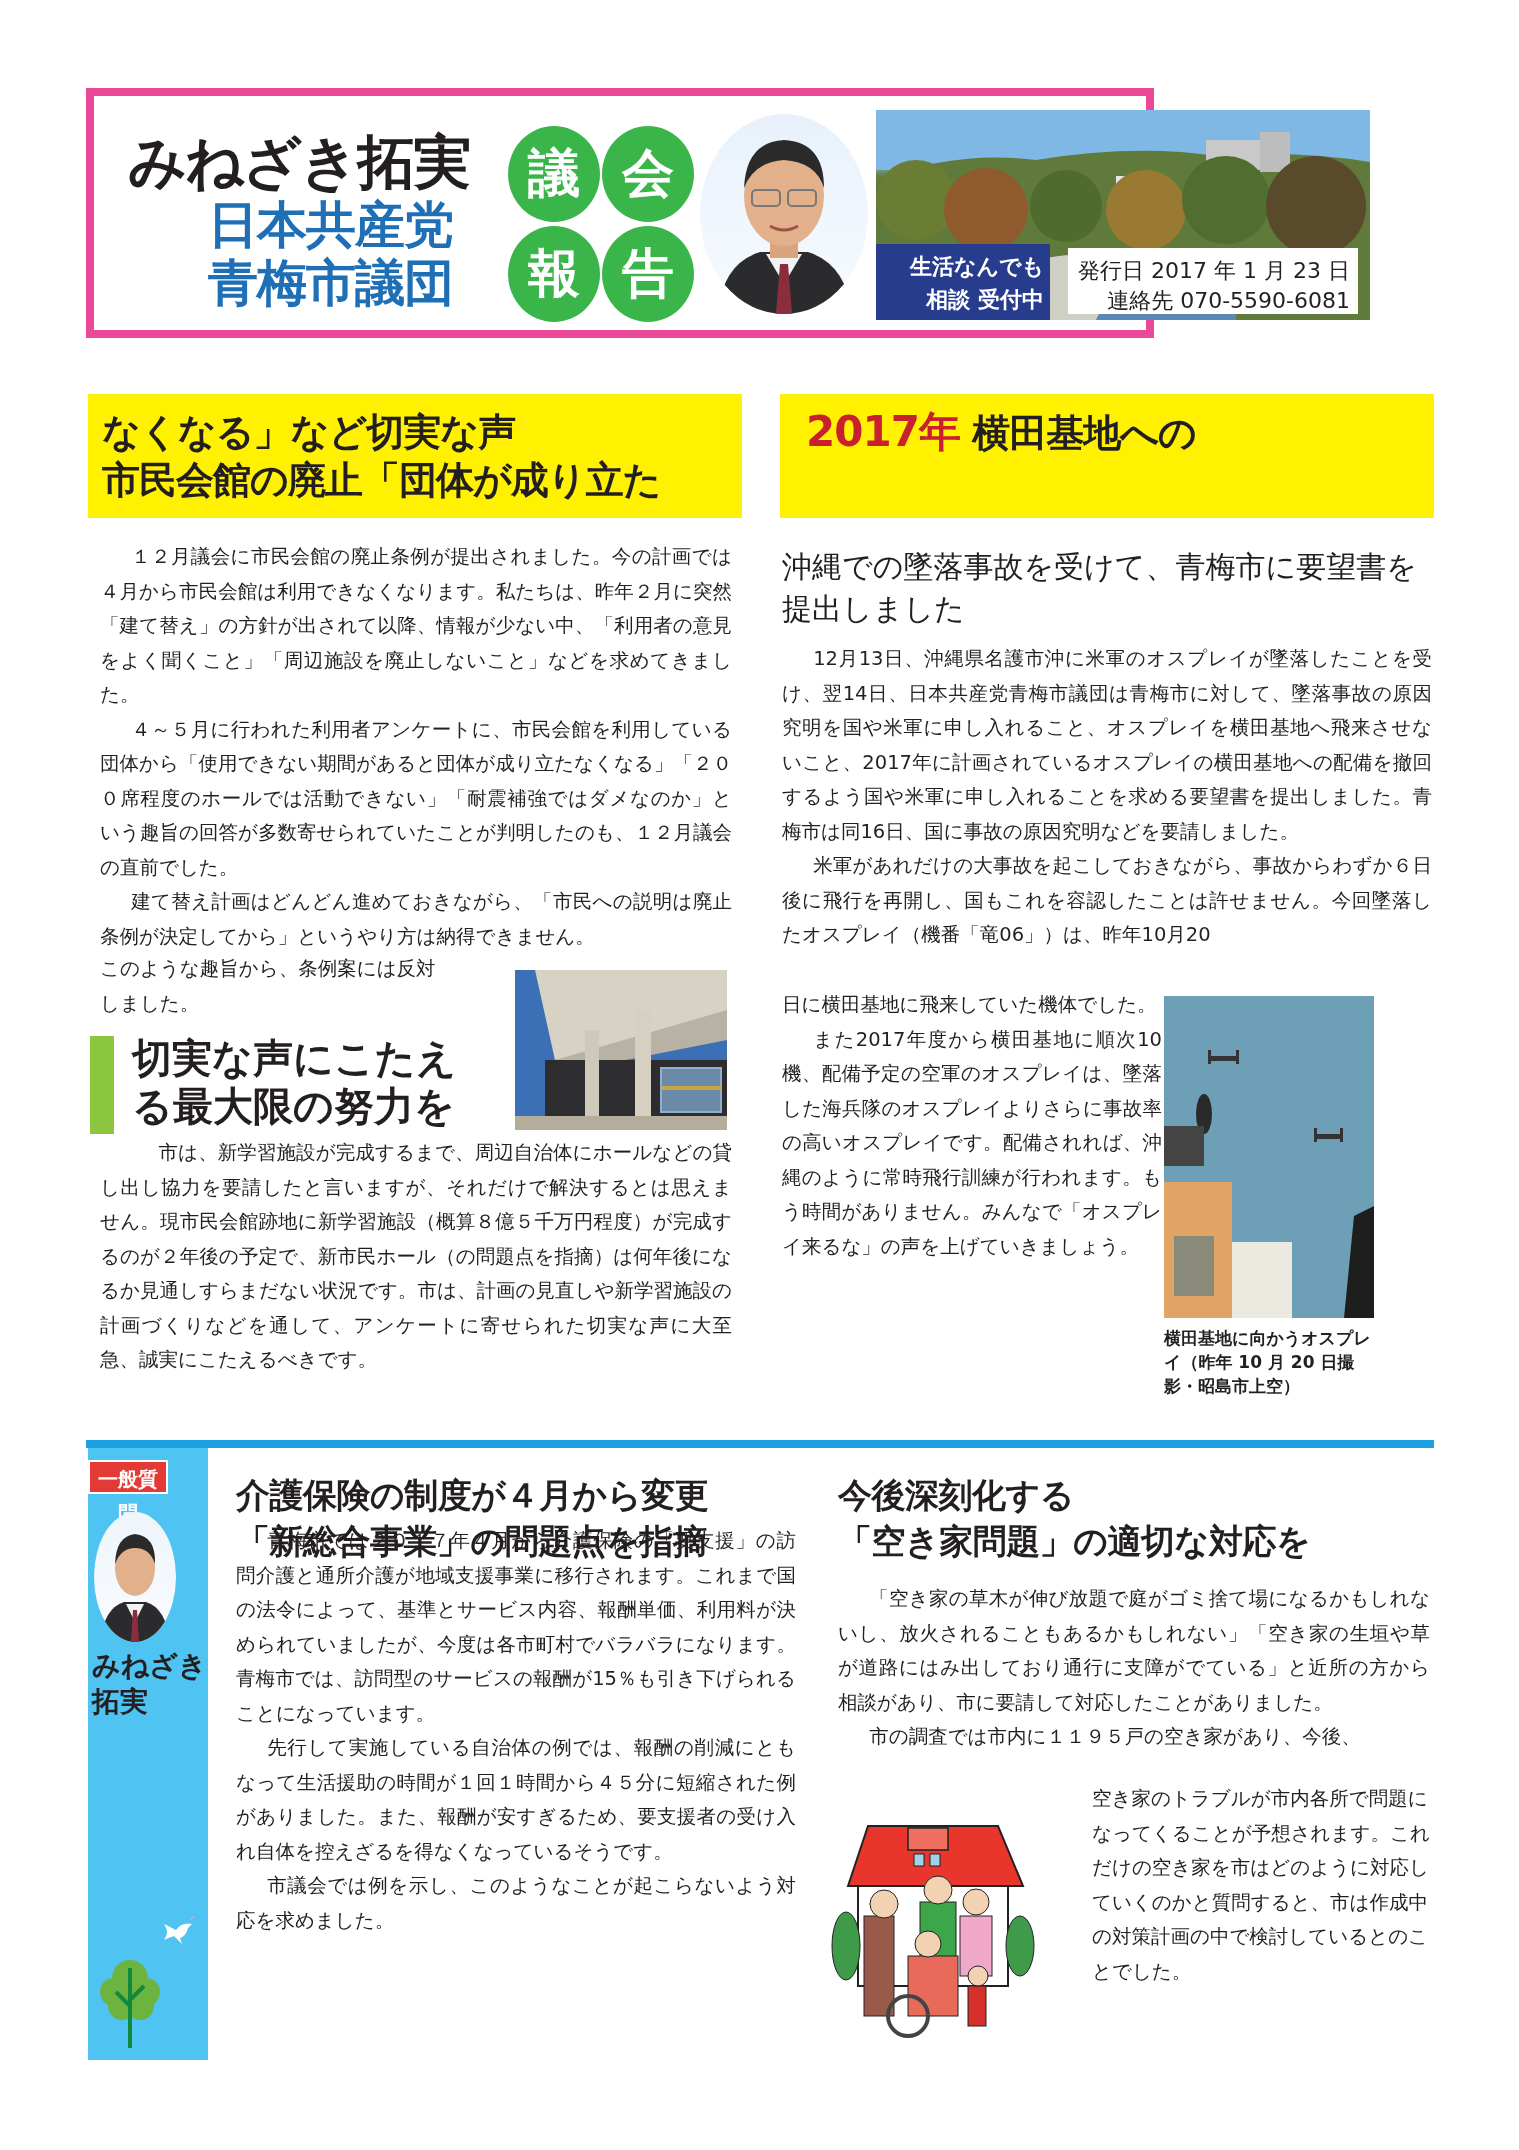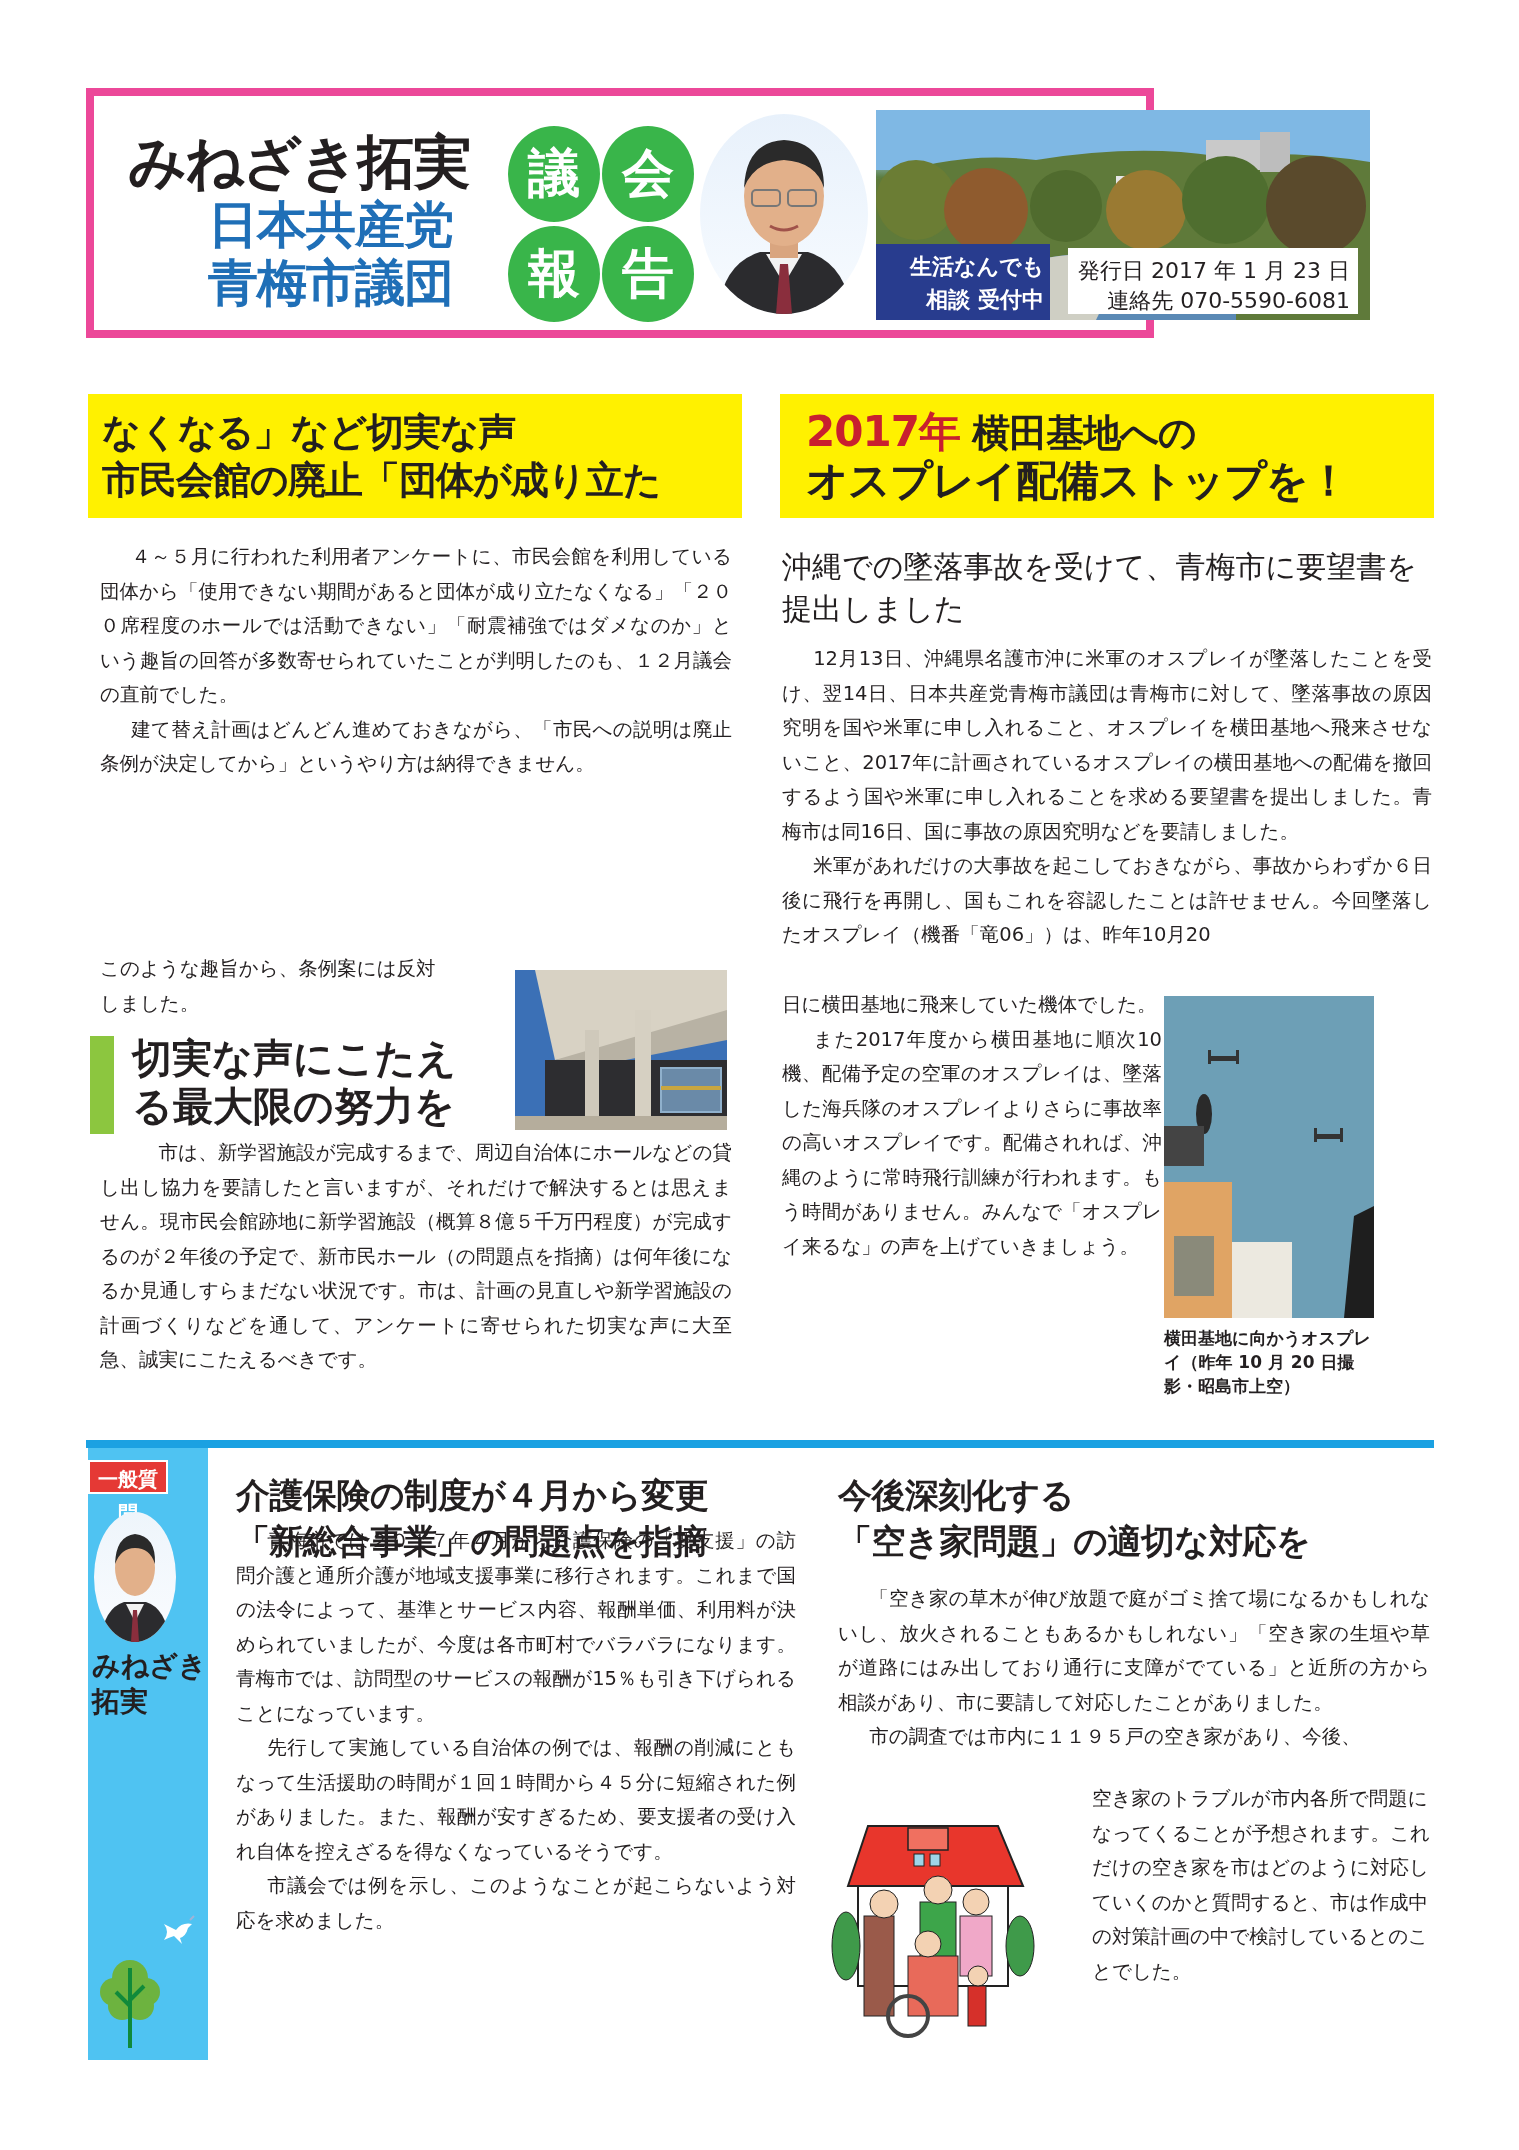--- a/index.html
+++ b/index.html
@@ -156,20 +156,21 @@
     </div>
   </div>
 </div>
 
 <div class="yellow-head head-left">
   <div>なくなる」など切実な声</div>
   <div>市民会館の廃止「団体が成り立た</div>
 </div>
 
 <div class="body-text left-body-1">
+  <p>１２月議会に市民会館の廃止条例が提出されました。今の計画では４月から市民会館は利用できなくなります。私たちは、昨年２月に突然「建て替え」の方針が出されて以降、情報が少ない中、「利用者の意見をよく聞くこと」「周辺施設を廃止しないこと」などを求めてきました。</p>
   <p>４～５月に行われた利用者アンケートに、市民会館を利用している団体から「使用できない期間があると団体が成り立たなくなる」「２００席程度のホールでは活動できない」「耐震補強ではダメなのか」という趣旨の回答が多数寄せられていたことが判明したのも、１２月議会の直前でした。</p>
   <p>建て替え計画はどんどん進めておきながら、「市民への説明は廃止条例が決定してから」というやり方は納得できません。</p>
 </div>
 <div class="body-text left-body-1b">
   <div style="white-space:nowrap">このような趣旨から、条例案には反対</div>
   <div>しました。</div>
 </div>
 
 <div class="building-photo">
   <svg width="212" height="160" viewBox="0 0 212 160">
@@ -193,21 +194,20 @@
 
 <div class="body-text left-body-2">
   <p style="text-indent:3em">市は、新学習施設が完成するまで、周辺自治体にホールなどの貸し出し協力を要請したと言いますが、それだけで解決するとは思えません。現市民会館跡地に新学習施設（概算８億５千万円程度）が完成するのが２年後の予定で、新市民ホール（の問題点を指摘）は何年後になるか見通しすらまだない状況です。市は、計画の見直しや新学習施設の計画づくりなどを通して、アンケートに寄せられた切実な声に大至急、誠実にこたえるべきです。</p>
 </div>
 
 <div class="yellow-head head-right">
   <div>
     <span class="year">2017年</span>
     <span>横田基地への</span>
   </div>
-  <div style="font-size:42px">オスプレイ配備ストップを！</div>
 </div>
 
 <div class="sub-head-right">沖縄での墜落事故を受けて、青梅市に要望書を提出しました</div>
 
 <div class="body-text right-body-1">
   <p>12月13日、沖縄県名護市沖に米軍のオスプレイが墜落したことを受け、翌14日、日本共産党青梅市議団は青梅市に対して、墜落事故の原因究明を国や米軍に申し入れること、オスプレイを横田基地へ飛来させないこと、2017年に計画されているオスプレイの横田基地への配備を撤回するよう国や米軍に申し入れることを求める要望書を提出しました。青梅市は同16日、国に事故の原因究明などを要請しました。</p>
   <p>米軍があれだけの大事故を起こしておきながら、事故からわずか６日後に飛行を再開し、国もこれを容認したことは許せません。今回墜落したオスプレイ（機番「竜06」）は、昨年10月20</p>
 </div>
 <div class="body-text right-body-2">
   <div>日に横田基地に飛来していた機体でした。</div>

